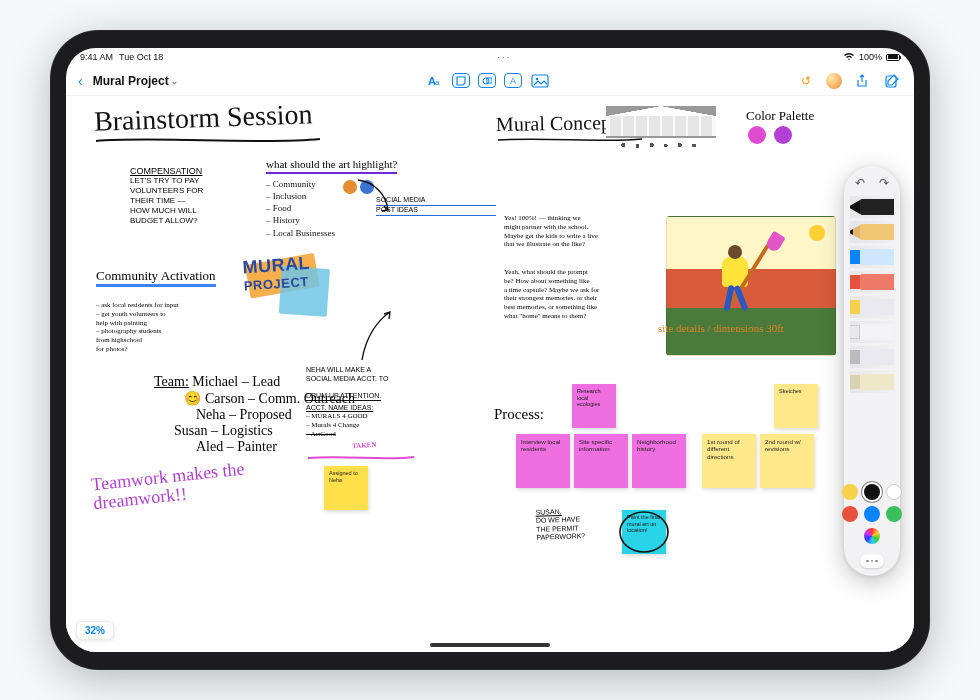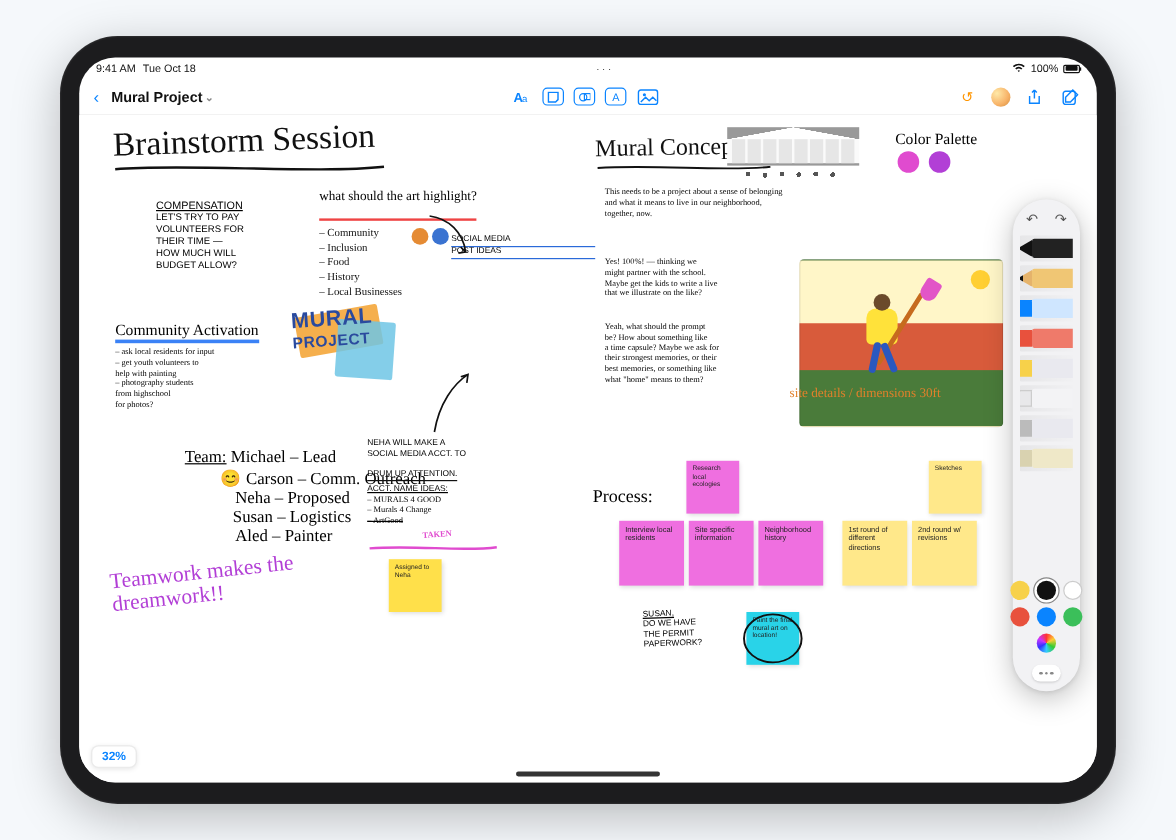--- a/index.html
+++ b/index.html
@@ -69,21 +69,21 @@
   }
   .pos { position: absolute; }
 
   .script { font-family: "Brush Script MT", "Segoe Script", cursive; }
   .hand   { font-family: "Comic Sans MS", "Segoe Script", cursive; }
   .marker { font-family: "Arial Black", Impact, sans-serif; }
 
   .h-title { font-size: 28px; color:#111; }
   .h-title2{ font-size: 20px; color:#111; }
 
-  .green-under { border-bottom: 2px solid #ef4444; display:inline-block; padding-bottom:12px; font-size:11px; }
+  .green-under { border-bottom: 2px solid #6d28d9; display:inline-block; padding-bottom:2px; font-size:11px; }
 
   .bullets { font-size: 9px; line-height: 1.35; color:#111; }
   .bullets div::before { content:"– "; }
 
   .small { font-size: 8px; line-height:1.25; }
   .tiny  { font-size: 7px; line-height:1.25; }
 
   .mural-logo {
     font-family: Impact, "Arial Black", sans-serif;
     font-weight: 900; color:#2a4a9e;
@@ -316,21 +316,21 @@
 
       <svg class="pos arrow" style="left:288px; top:80px" width="40" height="40">
           <path d="M4 4 C 20 6, 32 18, 34 34 M30 30 l4 4 -6 1"></path>
         </svg>
       <svg class="pos arrow" style="left:290px; top:210px" width="40" height="60">
           <path d="M6 54 C 10 30, 22 14, 34 6 M28 8 l6 -2 -1 7"></path>
         </svg>
 
       <div class="pos" style="left:30px; top:170px; width:140px">
         <div class="script" style="font-size:13px; border-bottom:3px solid #3b82f6; display:inline-block">Community Activation</div>
-        <div class="hand tiny" style="margin-top:3px">
+        <div class="hand tiny" style="margin-top:14px">
           <div>– ask local residents for input</div>
           <div>– get youth volunteers to</div>
           <div>  help with painting</div>
           <div>– photography students</div>
           <div>  from highschool</div>
           <div>  for photos?</div>
         </div>
       </div>
 
       <div class="pos mural-logo" style="left:178px; top:160px; width:100px; height:60px">
@@ -338,21 +338,21 @@
           <div class="bg2"></div>
         <div class="txt"><span>MURAL</span><br><span style="font-size:13px">PROJECT</span></div>
       </div>
 
       <div class="pos hand" style="left:88px; top:278px; font-size:14px">
         <span style="text-decoration:underline">Team:</span>
         <span>Michael – Lead</span><br>
         <span style="margin-left:30px; display:inline-block">😊</span>
         <span>Carson – Comm. Outreach</span><br>
         <span style="margin-left:42px; display:inline-block">Neha – Proposed</span><br>
-        <span style="margin-left:40px; display:inline-block">Susan – Logistics</span><br>
+        <span style="margin-left:20px; display:inline-block">Susan – Logistics</span><br>
         <span style="margin-left:42px; display:inline-block">Aled – Painter</span>
       </div>
 
       <div class="pos" style="left:240px; top:270px; width:140px">
         <div class="marker tiny">NEHA WILL MAKE A</div>
         <div class="marker tiny">SOCIAL MEDIA ACCT. TO</div>
         <div class="marker tiny" style="border-bottom:1px solid #111; display:inline-block">DRUM UP ATTENTION.</div>
         <div class="marker tiny" style="margin-top:2px; text-decoration:underline">ACCT. NAME IDEAS:</div>
         <div class="hand tiny">– MURALS 4 GOOD</div>
         <div class="hand tiny">– Murals 4 Change</div>
@@ -362,21 +362,20 @@
             <path d="M2 3 C 40 0, 80 6, 108 2" stroke="#e04bcf" stroke-width="2" fill="none"></path>
           </svg>
       </div>
 
       <div class="pos script purple-ink" style="left:26px; top:370px; font-size:18px; transform:rotate(-6deg); line-height:1.05; width:180px">Teamwork makes the dreamwork!!</div>
 
       <div class="pos sticky sm yellow" style="left:258px; top:370px">
         <span>Assigned to Neha</span>
       </div>
 
-      <div class="pos tiny" style="left:438px; top:60px; width:150px; font-family:-apple-system">This needs to be a project about a sense of belonging and what it means to live in our neighborhood, together, now.</div>
 
       <div class="pos hand tiny" style="left:438px; top:118px; width:160px">
         <div>Yes! 100%! — thinking we</div>
         <div>might partner with the school.</div>
         <div>Maybe get the kids to write a live</div>
         <div>that we illustrate on the like?</div>
       </div>
       <div class="pos hand tiny" style="left:438px; top:172px; width:160px">
         <div>Yeah, what should the prompt</div>
         <div>be? How about something like</div>

